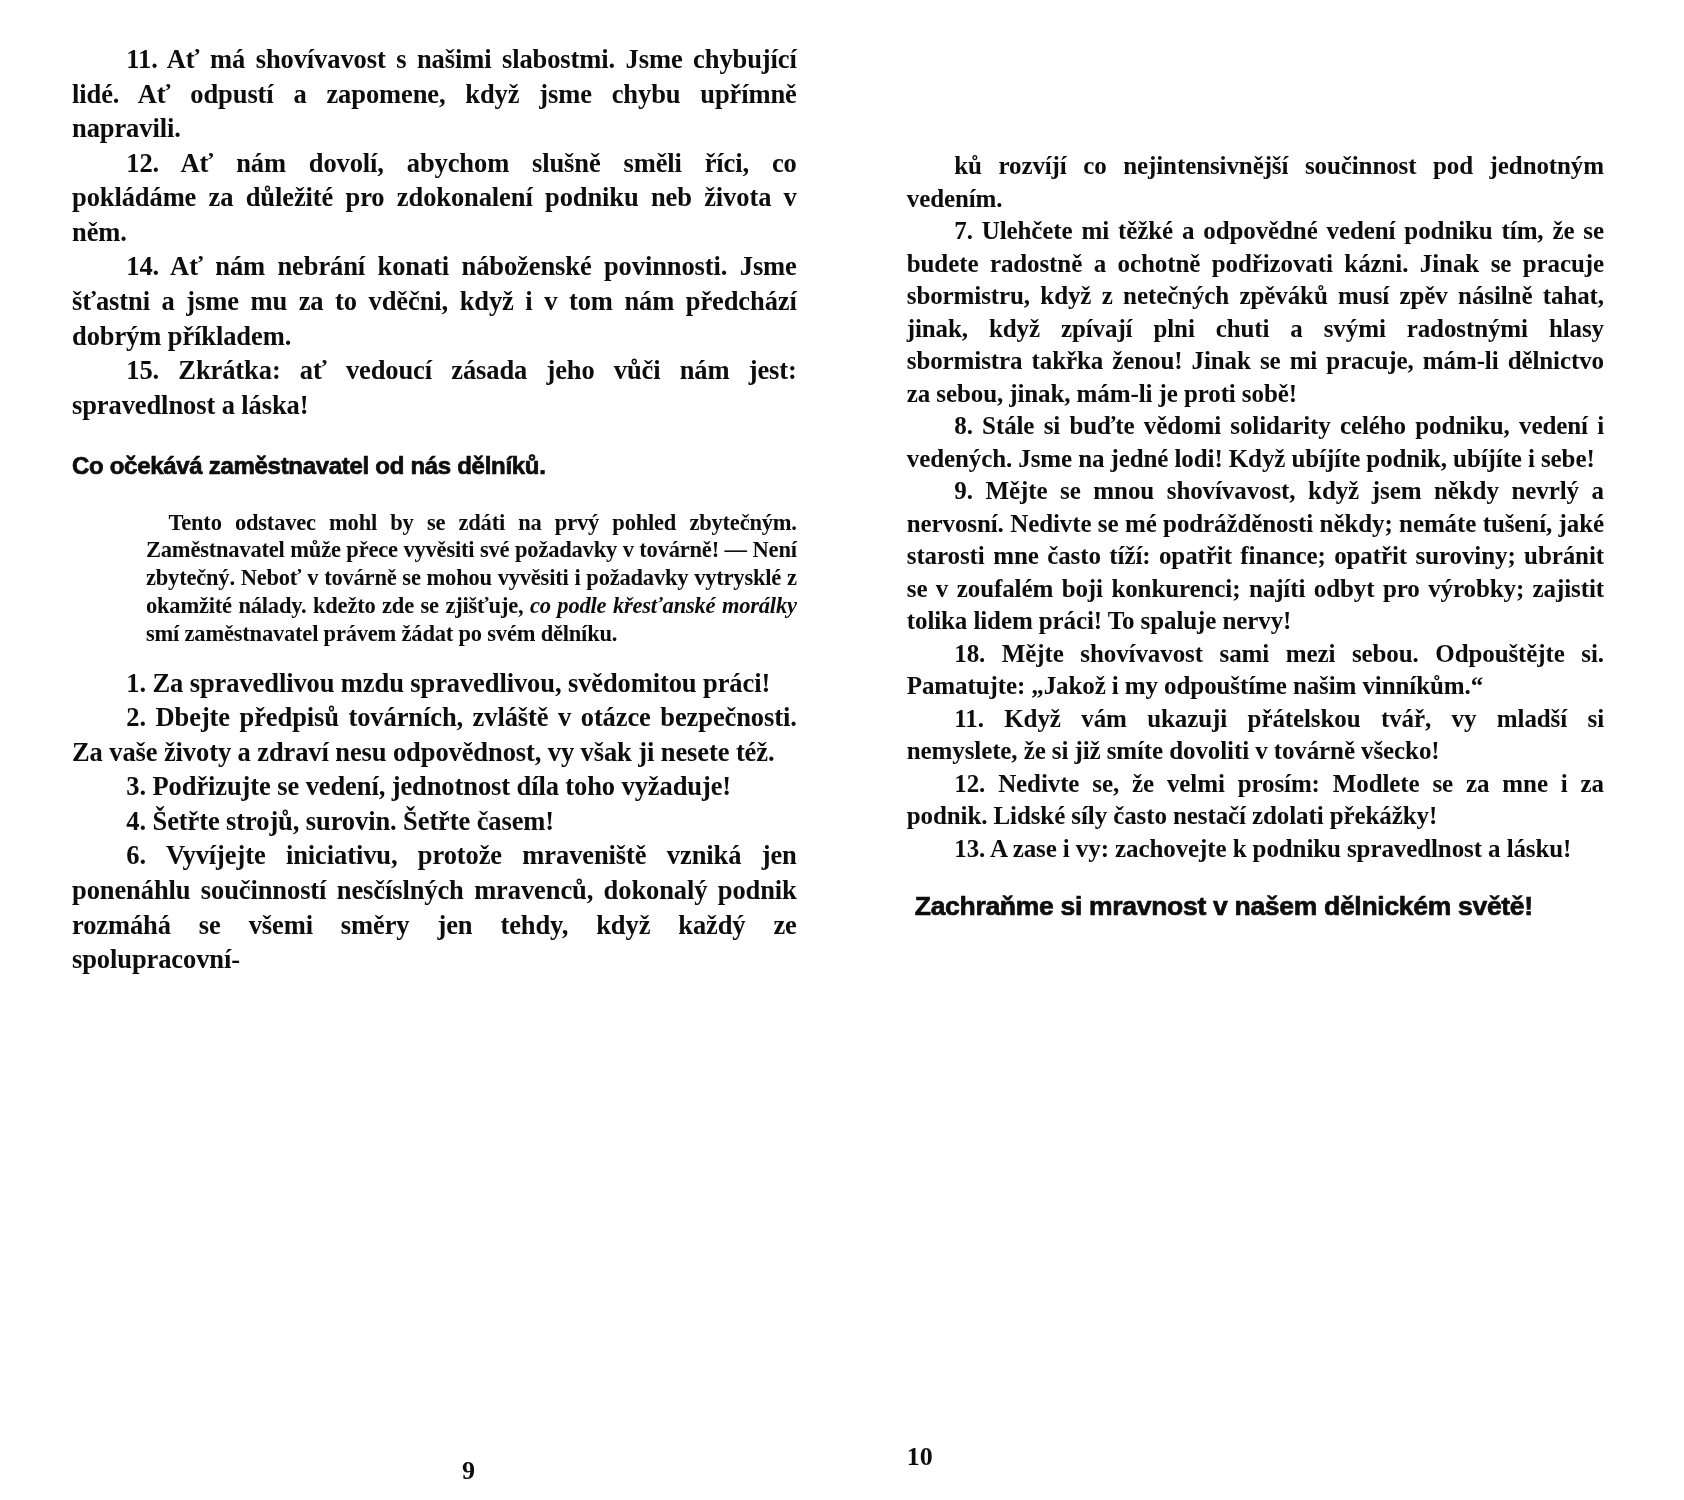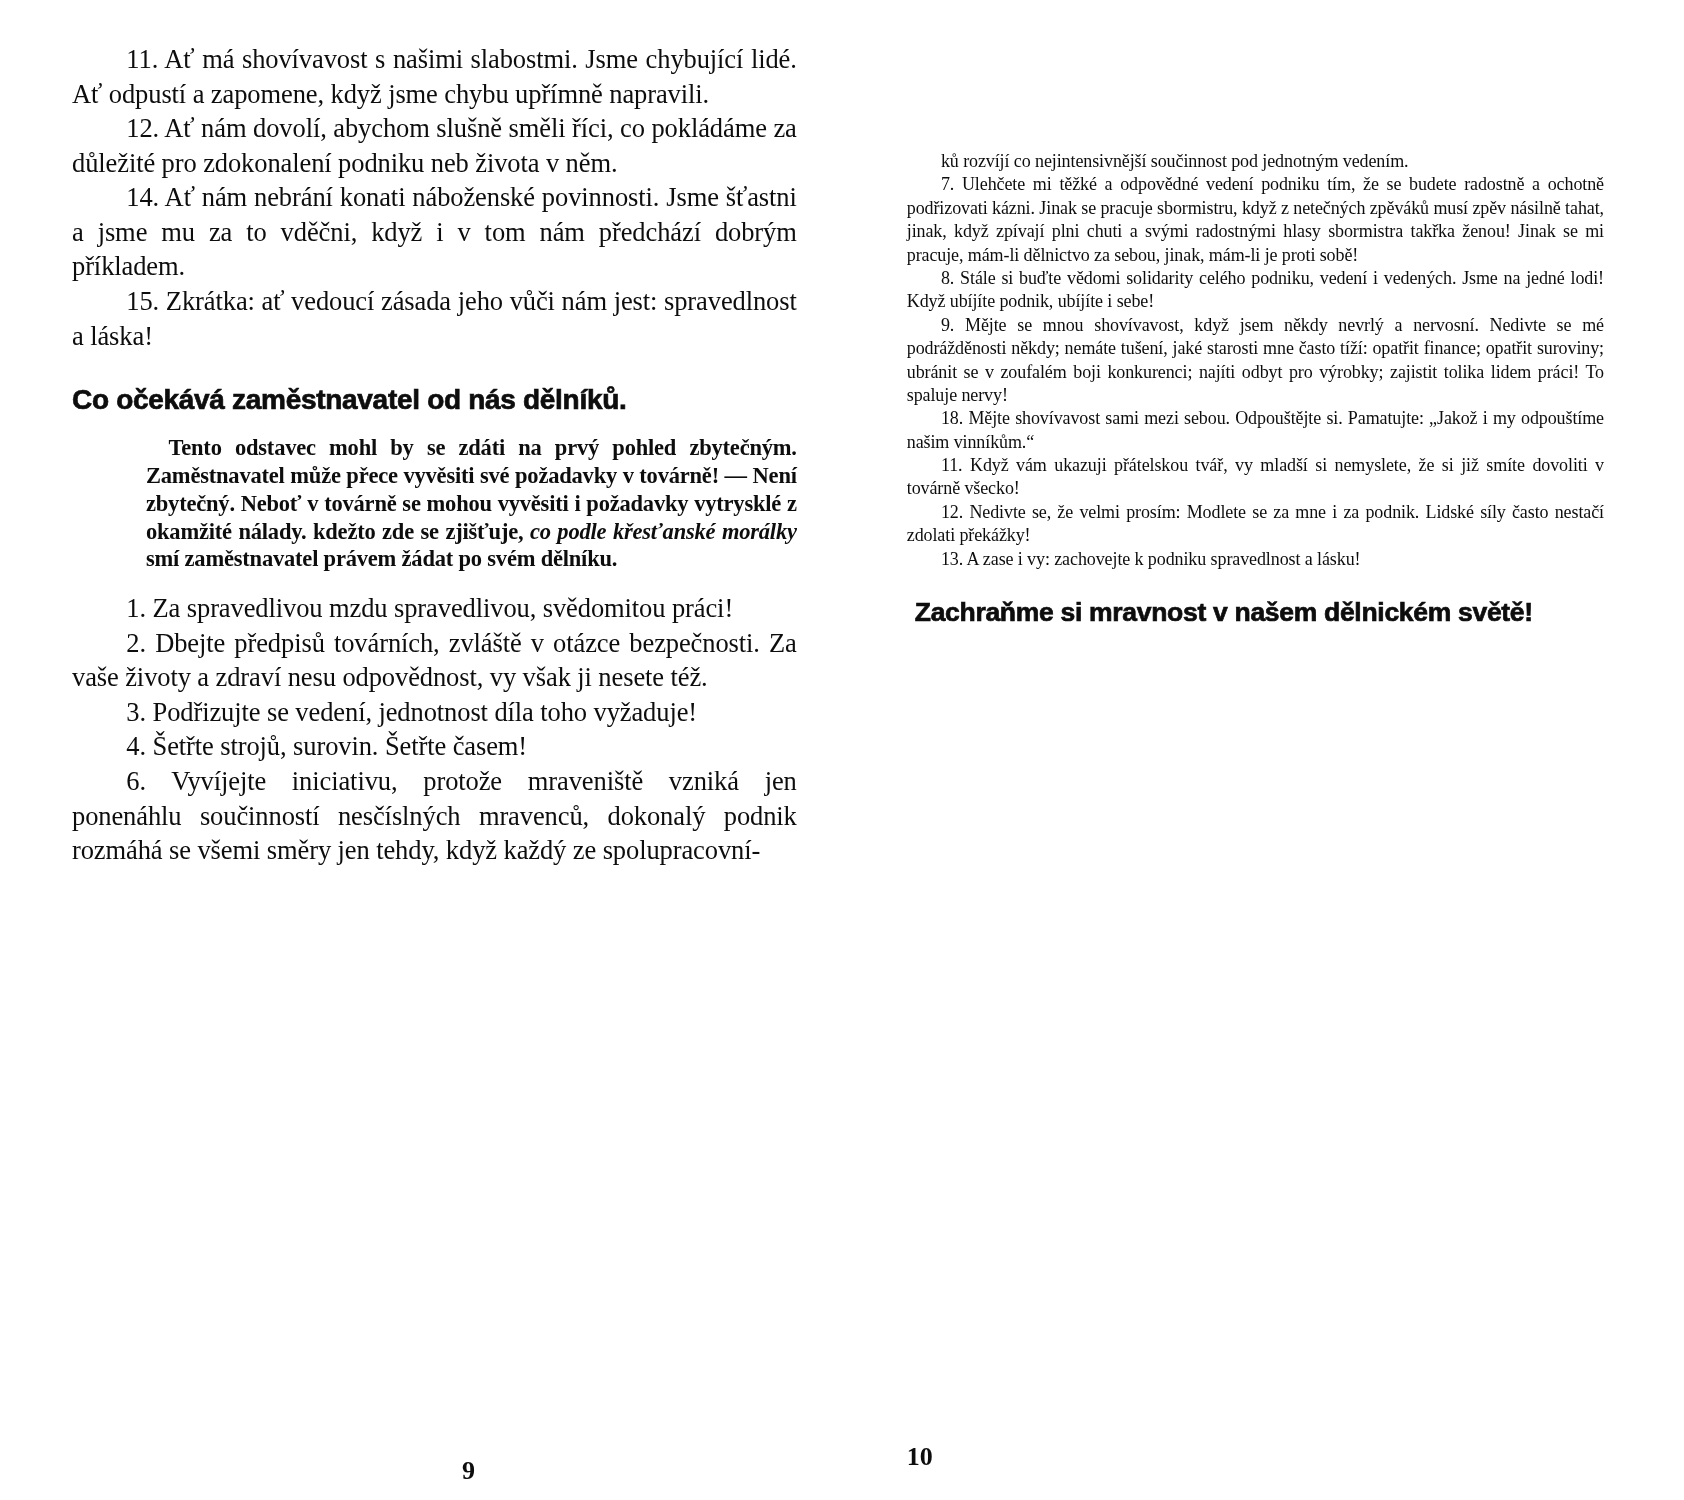--- a/index.html
+++ b/index.html
@@ -31,38 +31,38 @@
   .page-left {
     width: 830px;
     padding: 12px 80px 0 12px;
   }
   .page-right {
     width: 760px;
     padding: 120px 20px 0 30px;
   }
   p {
     margin: 0;
-    font-weight: 400;
+    font-weight: 700;
     font-size: 26.5px;
     line-height: 1.305;
     text-align: justify;
     text-indent: 2.05em;
     letter-spacing: -0.1px;
     -webkit-font-smoothing: none;
   }
   .page-right p {
-    font-size: 18px;
+    font-size: 25px;
     line-height: 1.30;
     text-indent: 1.9em;
   }
   h2 {
-    margin: 30px 0 18px 0;
+    margin: 30px 0 28px 0;
     font-family: "Liberation Sans", sans-serif;
     font-weight: 700;
-    font-size: 28px;
+    font-size: 24px;
     line-height: 1.18;
     letter-spacing: -0.3px;
     text-indent: 0;
     -webkit-text-stroke: 0.7px #0d0d0d;
   }
   .page-right h2 {
     margin: 26px 0 16px 8px;
     font-size: 26.5px;
   }
   .intro {

